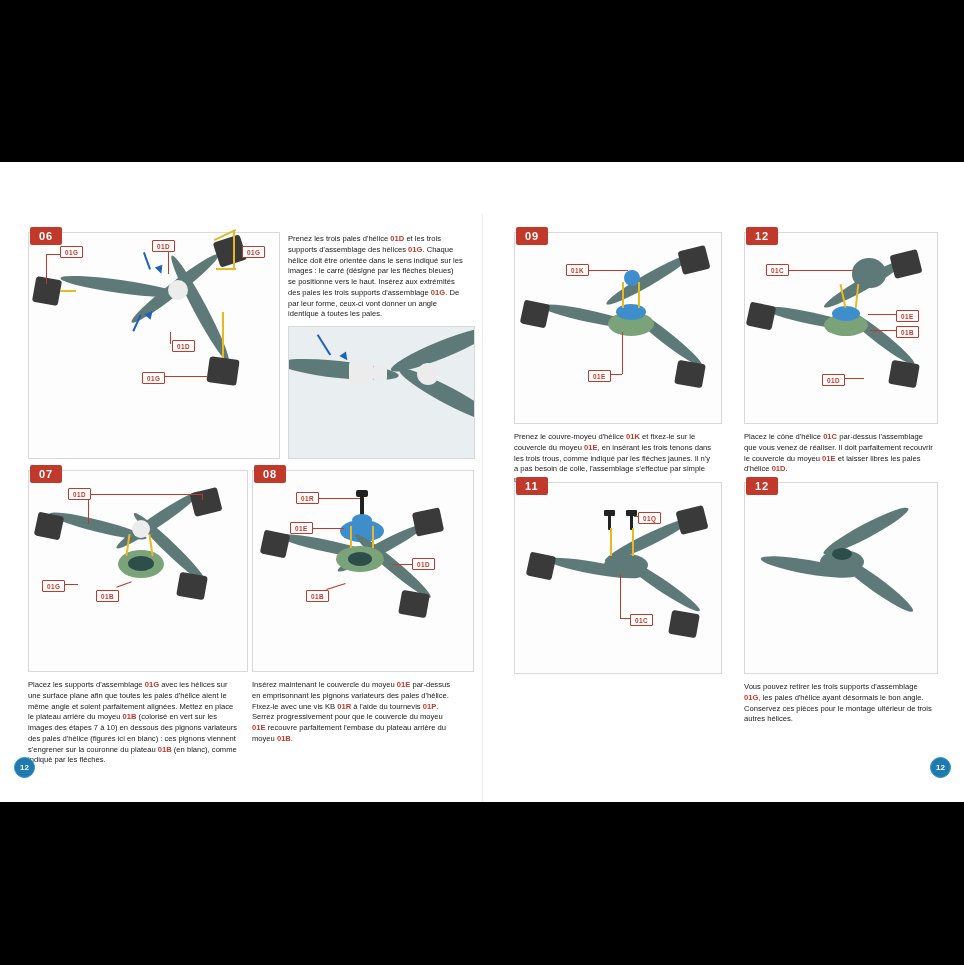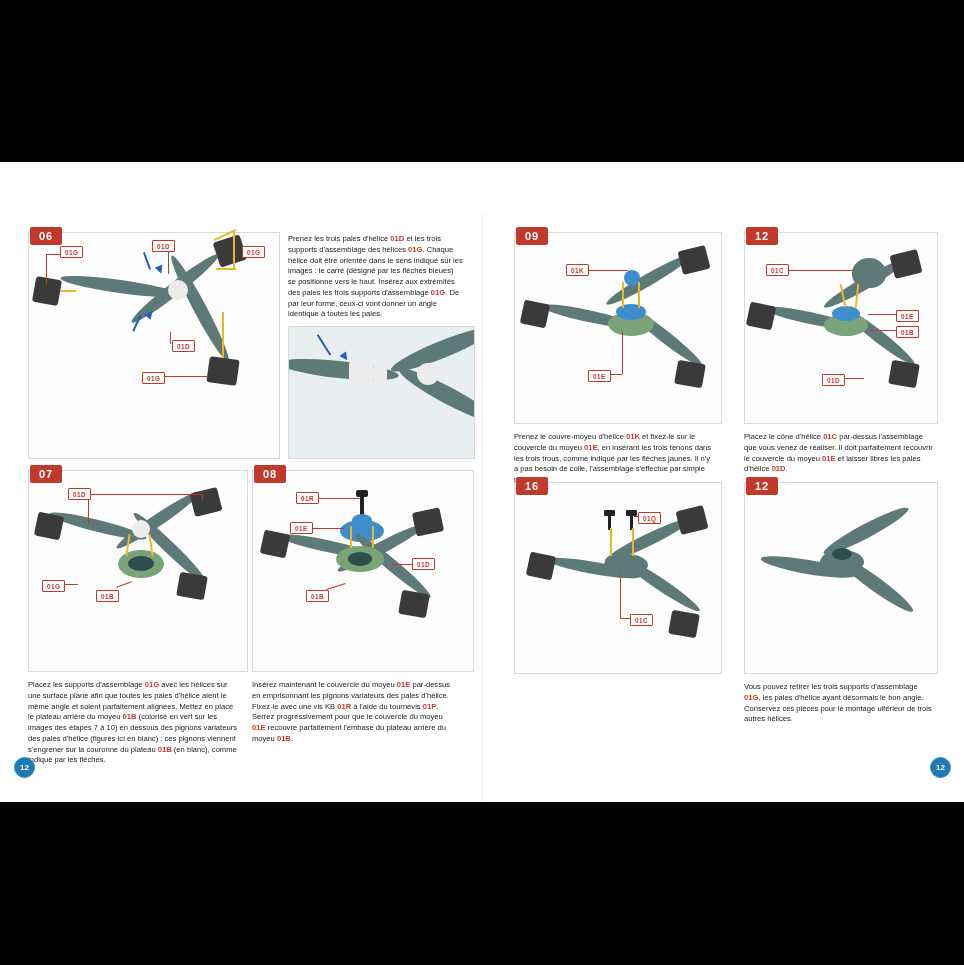--- a/index.html
+++ b/index.html
@@ -215,21 +215,21 @@
     <div class="cl" style="left:896px;top:148px;">01E</div>
     <div class="ln" style="left:868px;top:152px;width:28px;height:1px;"></div>
     <div class="cl" style="left:896px;top:164px;">01B</div>
     <div class="ln" style="left:870px;top:168px;width:26px;height:1px;"></div>
     <div class="cl" style="left:822px;top:212px;">01D</div>
     <div class="ln" style="left:842px;top:216px;width:22px;height:1px;"></div>
 
     <div class="caption" style="left:744px;top:270px;width:192px;">Placez le cône d'hélice <b>01C</b> par-dessus l'assemblage que vous venez de réaliser. Il doit parfaitement recouvrir le couvercle du moyeu <b>01E</b> et laisser libres les pales d'hélice <b>01D</b>.</div>
 
     <div class="panel" style="left:514px;top:320px;width:206px;height:190px;"></div>
-    <div class="tag" style="left:516px;top:315px;">16</div>
+    <div class="tag" style="left:516px;top:315px;">11</div>
 
     <div class="blade" style="left:546px;top:400px;width:96px;height:12px;transform:rotate(10deg);"></div>
     <div class="blade" style="left:600px;top:372px;width:96px;height:12px;transform:rotate(-26deg);"></div>
     <div class="blade" style="left:612px;top:416px;width:96px;height:12px;transform:rotate(34deg);"></div>
     <div class="dome" style="left:604px;top:392px;width:44px;height:22px;border-radius:50%;"></div>
     <div class="screw" style="left:608px;top:352px;width:3px;height:16px;"></div>
     <div class="screw" style="left:604px;top:348px;width:11px;height:6px;"></div>
     <div class="screw" style="left:630px;top:352px;width:3px;height:16px;"></div>
     <div class="screw" style="left:626px;top:348px;width:11px;height:6px;"></div>
     <div class="lny" style="left:610px;top:366px;width:2px;height:28px;"></div>

